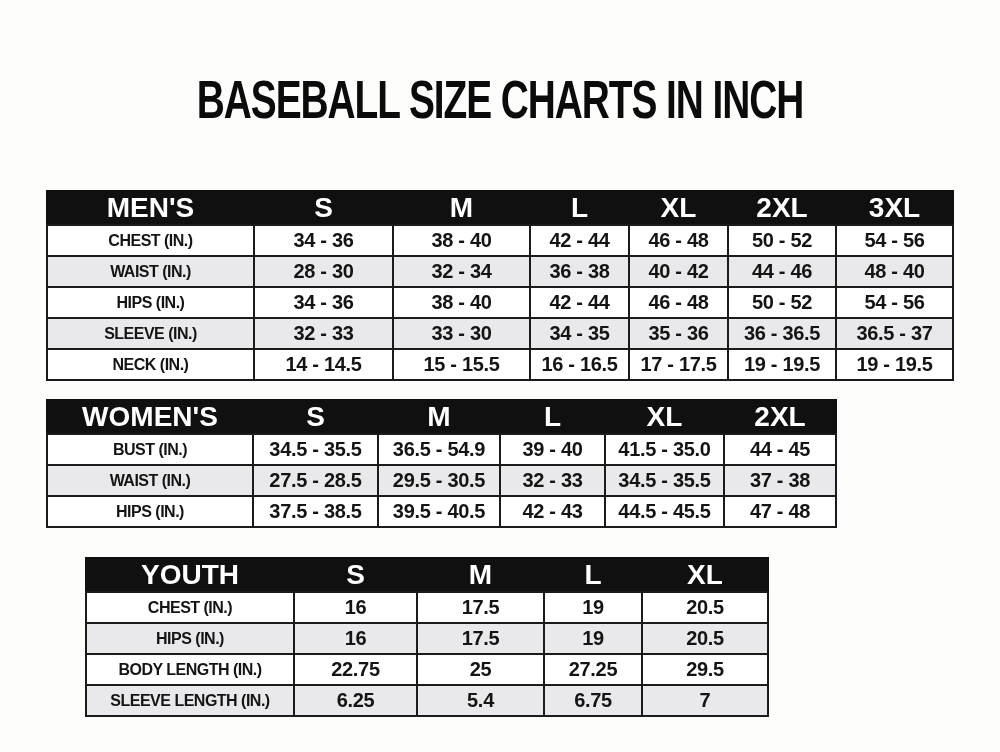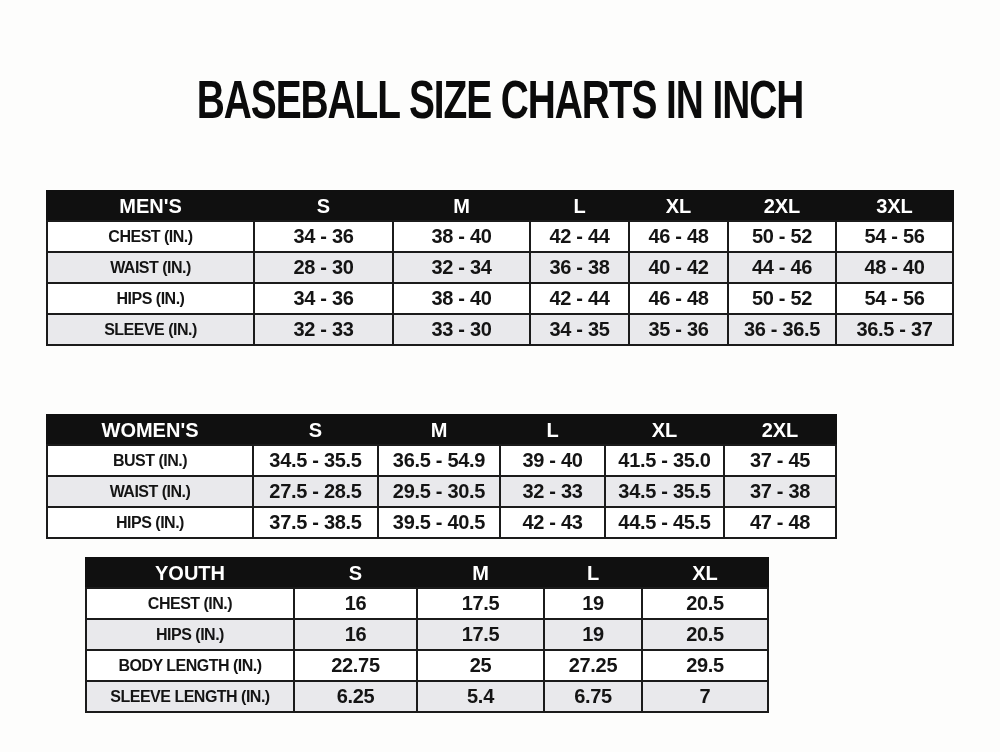--- a/index.html
+++ b/index.html
@@ -50,21 +50,21 @@
     white-space: nowrap;
     color: var(--text, #141414);
     overflow: hidden;
   }
   .size-table thead th {
     background: var(--header-bg, #101010);
     color: var(--header-text, #ffffff);
     border-color: var(--header-bg, #101010);
     border-bottom-color: var(--border, #1b1b1b);
     height: 28px;
-    font-size: 20px;
+    font-size: 28px;
     letter-spacing: 0;
   }
   .size-table tbody tr {
     height: 31px;
     background: var(--row-bg, #ffffff);
   }
   .size-table tbody tr:nth-child(even) {
     background: var(--alt-row-bg, #e9e9ec);
   }
   .size-table td.rowlabel {
@@ -130,24 +130,33 @@
         </tr>
         <tr>
           <td class="rowlabel">SLEEVE (IN.)</td>
           <td>32 - 33</td>
           <td>33 - 30</td>
           <td>34 - 35</td>
           <td>35 - 36</td>
           <td>36 - 36.5</td>
           <td>36.5 - 37</td>
         </tr>
+        <tr>
+          <td class="rowlabel">NECK (IN.)</td>
+          <td>14 - 14.5</td>
+          <td>15 - 15.5</td>
+          <td>16 - 16.5</td>
+          <td>17 - 17.5</td>
+          <td>19 - 19.5</td>
+          <td>19 - 19.5</td>
+        </tr>
       </tbody>
     </table>
 
-  <table class="size-table" style="top: 414px; width: 789px; border-radius: 16px;">
+  <table class="size-table" style="top: 399px; width: 789px; border-radius: 16px;">
       <colgroup>
         <col style="width: 206px;">
         <col style="width: 125px;">
         <col style="width: 122px;">
         <col style="width: 105px;">
         <col style="width: 119px;">
         <col style="width: 112px;">
       </colgroup>
       <thead>
         <tr>
@@ -159,21 +168,21 @@
           <th>2XL</th>
         </tr>
       </thead>
       <tbody>
         <tr>
           <td class="rowlabel">BUST (IN.)</td>
           <td>34.5 - 35.5</td>
           <td>36.5 - 54.9</td>
           <td>39 - 40</td>
           <td>41.5 - 35.0</td>
-          <td>37 - 45</td>
+          <td>44 - 45</td>
         </tr>
         <tr>
           <td class="rowlabel">WAIST (IN.)</td>
           <td>27.5 - 28.5</td>
           <td>29.5 - 30.5</td>
           <td>32 - 33</td>
           <td>34.5 - 35.5</td>
           <td>37 - 38</td>
         </tr>
         <tr>

